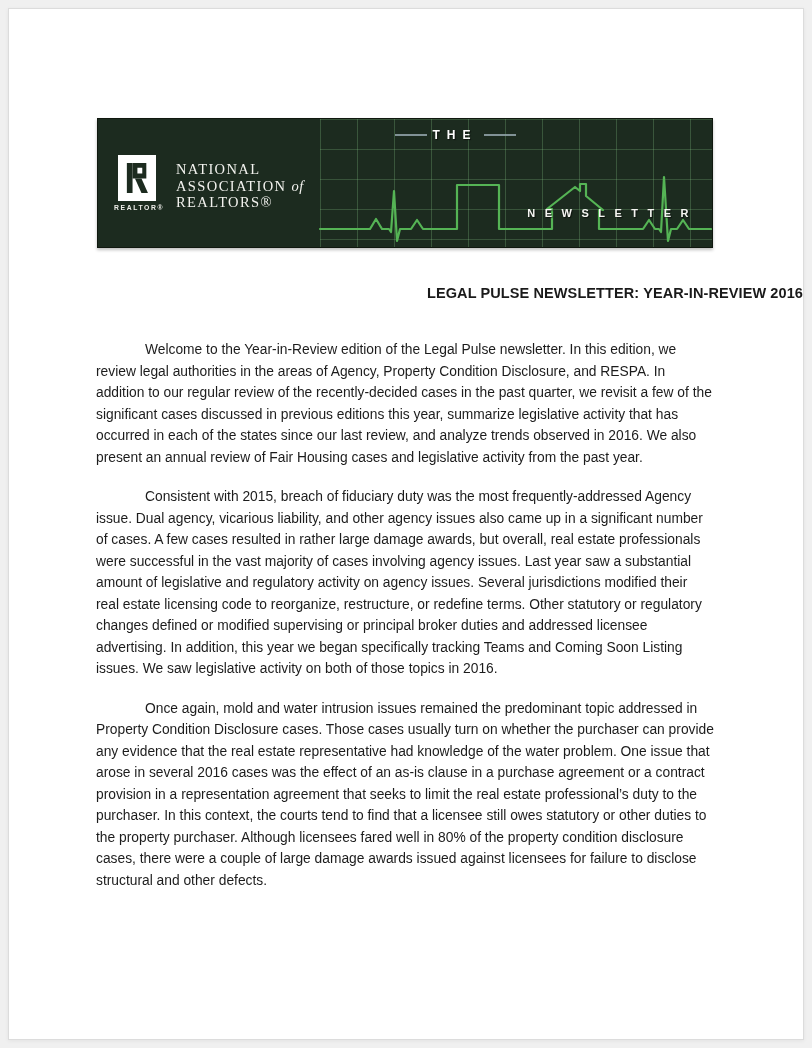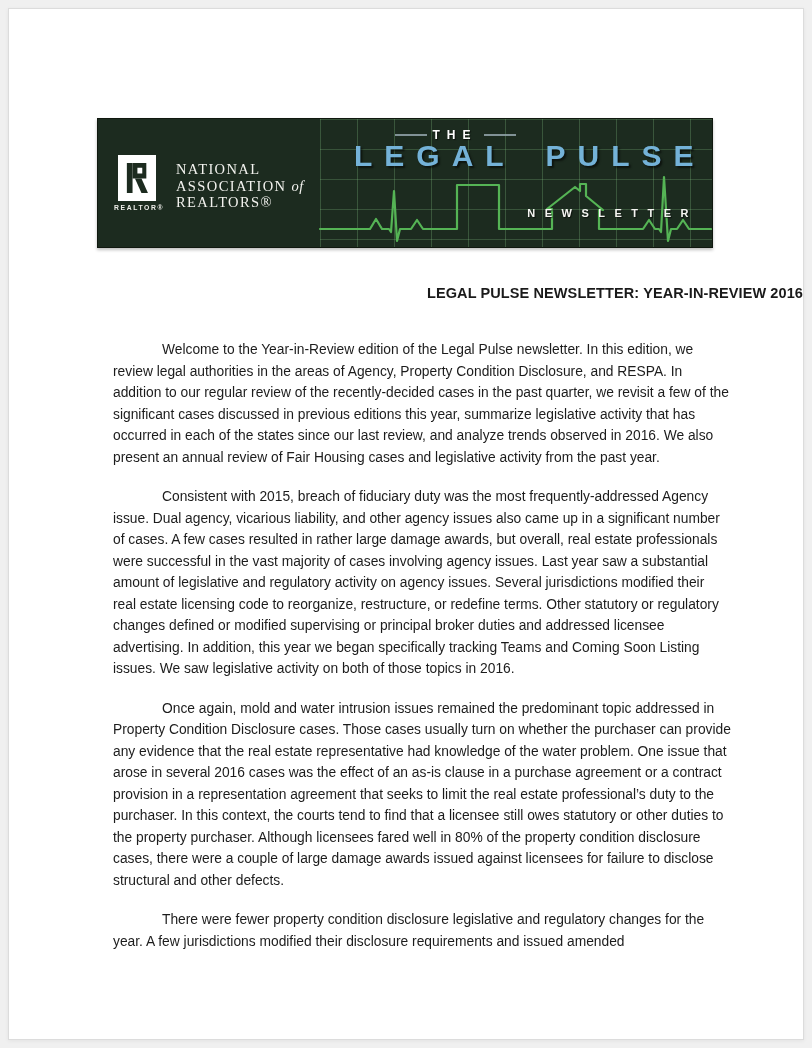--- a/index.html
+++ b/index.html
@@ -67,21 +67,21 @@
     margin-top:24px;
   }
 
   
   .doc-title{
     position:absolute;left:0;top:276px;width:100%;margin:0;
     text-align:right;font-size:14.5px;font-weight:bold;color:#1a1a1a;
     letter-spacing:0.1px;
   }
   .doc-body{
-    position:absolute;left:104px;top:330px;width:618px;
+    position:absolute;left:87px;top:330px;width:618px;
     font-size:13.8px;line-height:21.5px;color:#1c1c1c;
   }
   .doc-body p{margin:0 0 18px 0;text-indent:49px;}
 </style>
 </head>
 <body>
 
 <div class="page">
 
   <div class="banner">
@@ -106,26 +106,24 @@
       <div>NATIONAL</div>
       <div><span>ASSOCIATION</span> <span class="of">of</span></div>
       <div>REALTORS®</div>
     </div>
 
     <div class="the-row">
       <span class="dash"></span>
       <span class="the-text">THE</span>
       <span class="dash"></span>
     </div>
-    <div class="lp-title">LEGAL PULSE</div>
     <div class="nl-row">NEWSLETTER</div>
   </div>
 
   <h1 class="doc-title">LEGAL PULSE NEWSLETTER: YEAR-IN-REVIEW 2016</h1>
 
   <div class="doc-body">
     <p>Welcome to the Year-in-Review edition of the Legal Pulse newsletter. In this edition, we review legal authorities in the areas of Agency, Property Condition Disclosure, and RESPA. In addition to our regular review of the recently-decided cases in the past quarter, we revisit a few of the significant cases discussed in previous editions this year, summarize legislative activity that has occurred in each of the states since our last review, and analyze trends observed in 2016. We also present an annual review of Fair Housing cases and legislative activity from the past year.</p>
     <p>Consistent with 2015, breach of fiduciary duty was the most frequently-addressed Agency issue. Dual agency, vicarious liability, and other agency issues also came up in a significant number of cases. A few cases resulted in rather large damage awards, but overall, real estate professionals were successful in the vast majority of cases involving agency issues. Last year saw a substantial amount of legislative and regulatory activity on agency issues. Several jurisdictions modified their real estate licensing code to reorganize, restructure, or redefine terms. Other statutory or regulatory changes defined or modified supervising or principal broker duties and addressed licensee advertising. In addition, this year we began specifically tracking Teams and Coming Soon Listing issues. We saw legislative activity on both of those topics in 2016.</p>
     <p>Once again, mold and water intrusion issues remained the predominant topic addressed in Property Condition Disclosure cases. Those cases usually turn on whether the purchaser can provide any evidence that the real estate representative had knowledge of the water problem. One issue that arose in several 2016 cases was the effect of an as-is clause in a purchase agreement or a contract provision in a representation agreement that seeks to limit the real estate professional’s duty to the purchaser. In this context, the courts tend to find that a licensee still owes statutory or other duties to the property purchaser. Although licensees fared well in 80% of the property condition disclosure cases, there were a couple of large damage awards issued against licensees for failure to disclose structural and other defects.</p>
-    <p>There were fewer property condition disclosure legislative and regulatory changes for the year. A few jurisdictions modified their disclosure requirements and issued amended</p>
   </div>
 
 </div>
 
 </body></html>

